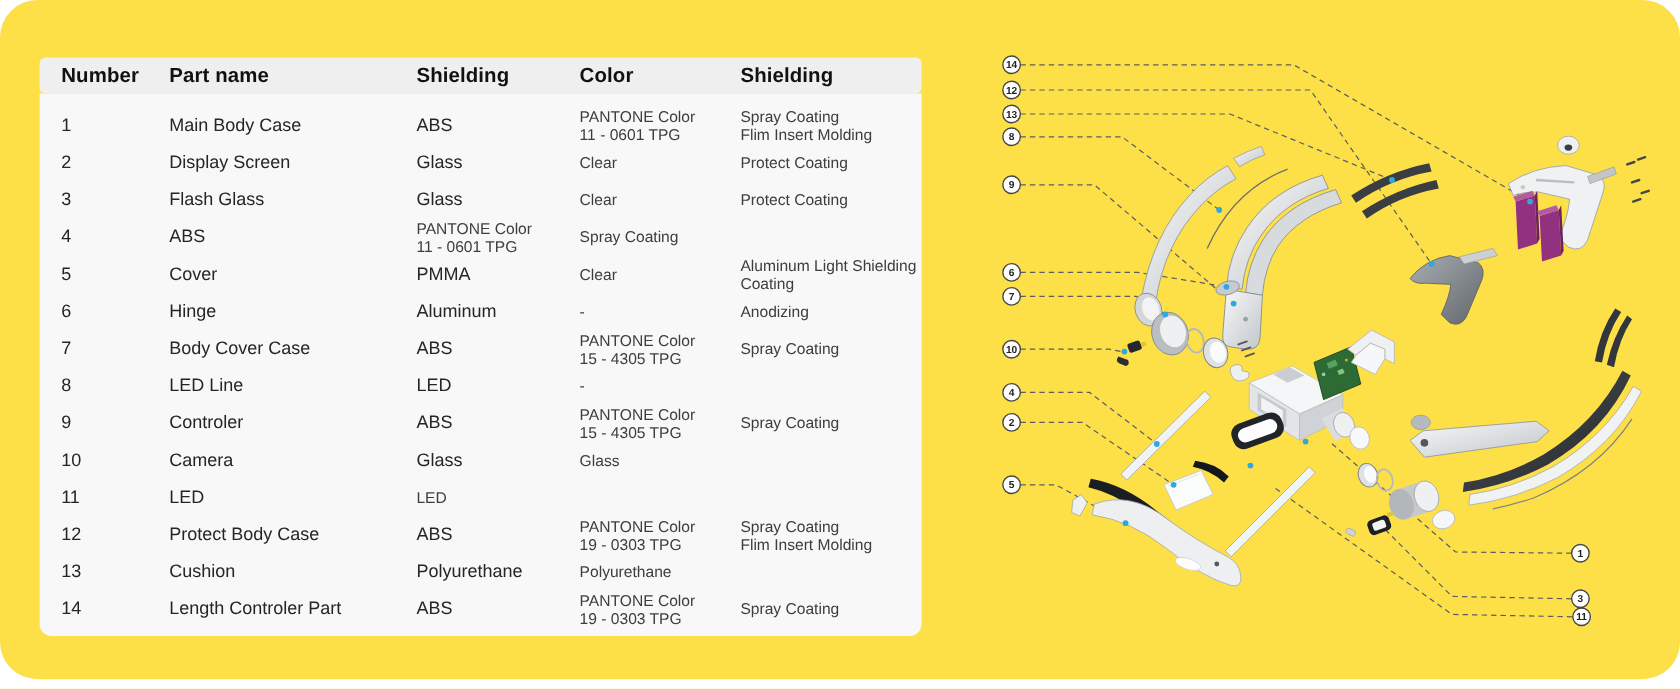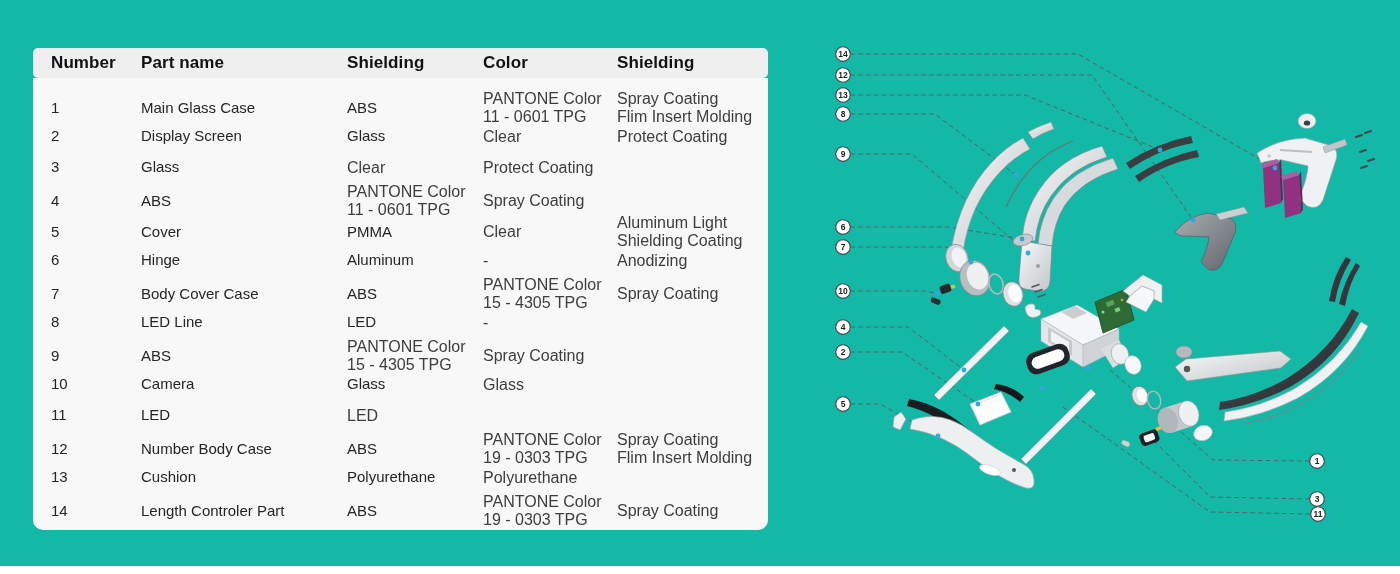--- a/index.html
+++ b/index.html
@@ -1,29 +1,29 @@
 <!DOCTYPE html>
 <html><head>
 <meta charset="utf-8">
 <style>
   html,body{margin:0;padding:0;background:#ffffff;}
-  .page{position:relative;width:1400px;height:566px;background:#14b8a6;overflow:hidden;
-        font-family:"Liberation Sans",sans-serif;}
+  .page{position:relative;width:1400px;height:566px;background:#fde047;overflow:hidden;
+        font-family:"Liberation Sans",sans-serif;border-radius:31px;}
   
   .spec-table{position:absolute;left:33px;top:48px;width:735px;}
   .thead{display:grid;grid-template-columns:90px 206px 136px 134px 1fr;
          align-items:center;height:30px;background:#efefef;border-radius:5px;
          padding-left:18px;box-sizing:border-box;}
   .th{font-size:17px;font-weight:700;color:#111;letter-spacing:.1px;}
   .tbody{background:#f8f8f9;border-radius:0 0 10px 10px;padding:12px 0 6px 0;}
   .trow{display:grid;grid-template-columns:90px 206px 136px 134px 1fr;
         align-items:center;height:31px;padding-left:18px;box-sizing:border-box;}
   .cell{line-height:1.12;}
   .c-number,.c-part,.c-material{font-size:15px;color:#252525;}
-  .c-color,.c-finishing{font-size:16px;color:#3d3d3d;white-space:pre-line;}
+  .c-color,.c-finishing{font-size:13px;color:#3d3d3d;white-space:pre-line;}
   
   .diagram{position:absolute;left:820px;top:0;width:580px;height:574px;}
   .leader{fill:none;stroke:#5a5e63;stroke-width:1;stroke-dasharray:4.5 3.4;}
   .callout circle{fill:#fff;stroke:#42464b;stroke-width:1.15;}
   .callout text{font-family:"Liberation Sans",sans-serif;font-size:8.5px;font-weight:700;
                 fill:#222;text-anchor:middle;}
 </style>
 </head>
 <body>
 
@@ -33,36 +33,37 @@
     <header class="thead">
       <div class="th">Number</div>
       <div class="th">Part name</div>
       <div class="th">Shielding</div>
       <div class="th">Color</div>
       <div class="th">Shielding</div>
     </header>
     <div class="tbody" id="tbody">
         <div class="trow">
           <div class="cell c-number">1</div>
-          <div class="cell c-part">Main Glass Case</div>
+          <div class="cell c-part">Main Body Case</div>
           <div class="cell c-material">ABS</div>
           <div class="cell c-color">PANTONE Color
 11 - 0601 TPG</div>
           <div class="cell c-finishing">Spray Coating
 Flim Insert Molding</div>
         </div>
         <div class="trow">
           <div class="cell c-number">2</div>
           <div class="cell c-part">Display Screen</div>
           <div class="cell c-material">Glass</div>
           <div class="cell c-color">Clear</div>
           <div class="cell c-finishing">Protect Coating</div>
         </div>
         <div class="trow">
           <div class="cell c-number">3</div>
+          <div class="cell c-part">Flash Glass</div>
           <div class="cell c-material">Glass</div>
           <div class="cell c-color">Clear</div>
           <div class="cell c-finishing">Protect Coating</div>
         </div>
         <div class="trow">
           <div class="cell c-number">4</div>
           <div class="cell c-material">ABS</div>
           <div class="cell c-color">PANTONE Color
 11 - 0601 TPG</div>
           <div class="cell c-finishing">Spray Coating</div>
@@ -91,41 +92,42 @@
         </div>
         <div class="trow">
           <div class="cell c-number">8</div>
           <div class="cell c-part">LED Line</div>
           <div class="cell c-material">LED</div>
           <div class="cell c-color">-</div>
           <div class="cell c-finishing"></div>
         </div>
         <div class="trow">
           <div class="cell c-number">9</div>
+          <div class="cell c-part">Controler</div>
           <div class="cell c-material">ABS</div>
           <div class="cell c-color">PANTONE Color
 15 - 4305 TPG</div>
           <div class="cell c-finishing">Spray Coating</div>
         </div>
         <div class="trow">
           <div class="cell c-number">10</div>
           <div class="cell c-part">Camera</div>
           <div class="cell c-material">Glass</div>
           <div class="cell c-color">Glass</div>
           <div class="cell c-finishing"></div>
         </div>
         <div class="trow">
           <div class="cell c-number">11</div>
           <div class="cell c-material">LED</div>
           <div class="cell c-color">LED</div>
           <div class="cell c-finishing"></div>
         </div>
         <div class="trow">
           <div class="cell c-number">12</div>
-          <div class="cell c-part">Number Body Case</div>
+          <div class="cell c-part">Protect Body Case</div>
           <div class="cell c-material">ABS</div>
           <div class="cell c-color">PANTONE Color
 19 - 0303 TPG</div>
           <div class="cell c-finishing">Spray Coating
 Flim Insert Molding</div>
         </div>
         <div class="trow">
           <div class="cell c-number">13</div>
           <div class="cell c-part">Cushion</div>
           <div class="cell c-material">Polyurethane</div>

